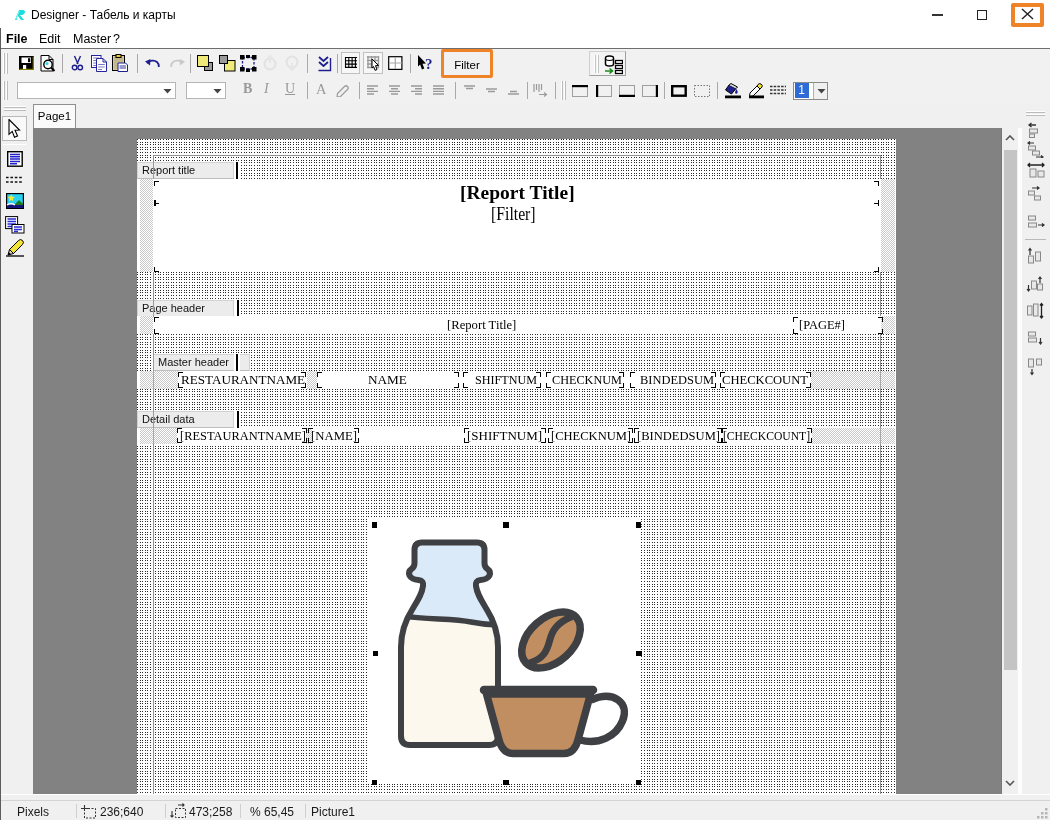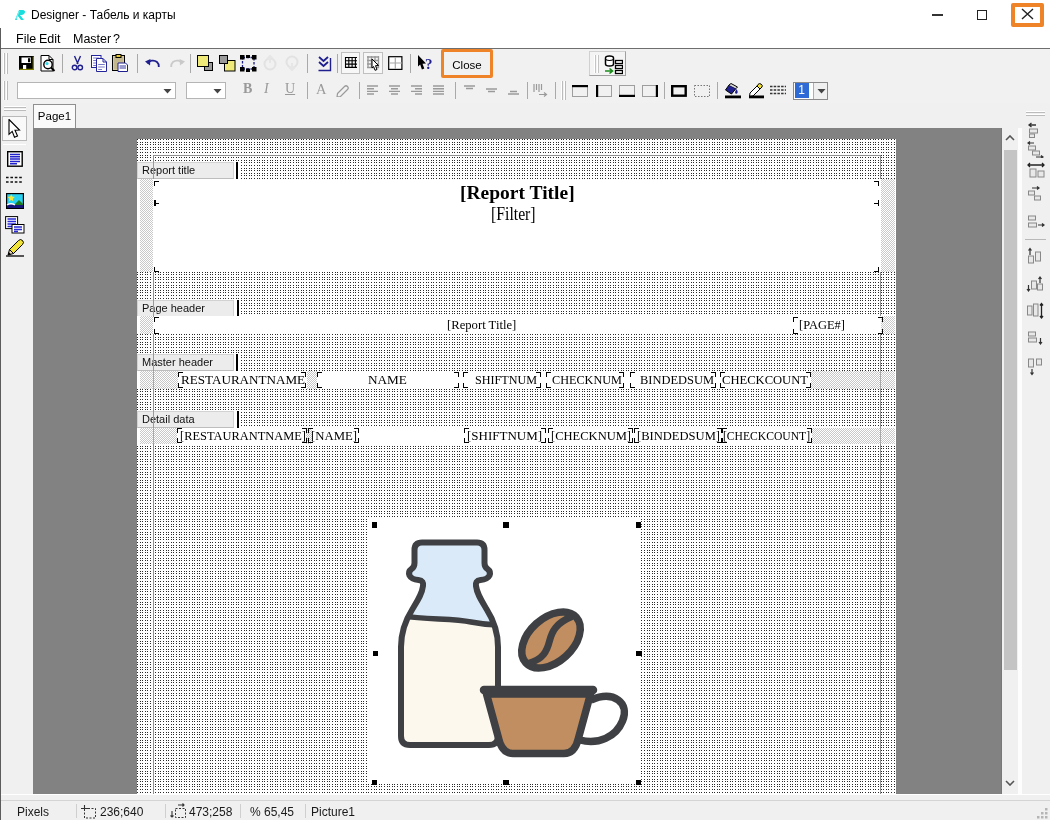--- a/index.html
+++ b/index.html
@@ -30,21 +30,21 @@
   <div class="abs" style="left:31px;top:8px;font-size:12px;color:#000;">Designer - Табель и карты</div>
 
   <div class="abs" style="left:932px;top:14px;width:11px;height:1.5px;background:#333;"></div>
   <div class="abs" style="left:977px;top:10px;width:10px;height:10px;border:1.4px solid #222;"></div>
   <svg class="abs" style="left:1021px;top:8px" width="13" height="12">
       <path d="M1 1 L12 11 M12 1 L1 11" stroke="#222" stroke-width="1.4"></path>
     </svg>
   <div class="abs" style="left:1011px;top:3px;width:33px;height:24px;border:4.5px solid #EF8327;border-radius:2px;"></div>
 
   <div class="abs" style="left:0;top:30px;width:1050px;height:18px;background:#fff;font-size:12.5px;color:#000;">
-    <span class="abs" style="left:16px;top:2px;">File</span>
+    <span class="abs" style="left:6px;top:2px;font-weight:bold;">File</span>
     <span class="abs" style="left:39px;top:2px;">Edit</span>
     <span class="abs" style="left:73px;top:2px;">Master</span>
     <span class="abs" style="left:113px;top:2px;">?</span>
   </div>
   <div class="abs" style="left:0;top:48px;width:1050px;height:1px;background:#6e6e6e;"></div>
 
   <div id="tb1" class="abs" style="left:0;top:49px;width:1050px;height:29px;background:#f1f1f1;">
     <div class="abs" style="left:3px;top:4px;width:1.5px;height:21px;background:#bbb;border-left:1px solid #fff;"></div>
     <div class="abs" style="left:6px;top:4px;width:1.5px;height:21px;background:#bbb;border-left:1px solid #fff;"></div>
 
@@ -151,21 +151,21 @@
       <rect x="0.7" y="0.7" width="13.2" height="12.7" fill="#fff" stroke="#000" stroke-width="1.2"></rect>
       <path d="M7.3 1 V13 M1 7 H14" stroke="#a8a8a8" stroke-width="1.2"></path>
     </svg>
     <div class="sep" style="left:410px;top:5px;height:19px;"></div>
 
     <svg class="abs" style="left:417px;top:6px" width="17" height="17">
       <path d="M1 0 L9 8.5 L5.5 8.7 L7.3 13.5 L4.9 14.4 L3.2 9.6 L1 11.5 Z" fill="#000"></path>
       <text x="8" y="13.5" font-family="Liberation Serif" font-size="15" font-weight="bold" fill="#1f1f8f">?</text>
     </svg>
 
-    <div class="abs" style="left:447px;top:5px;width:40px;height:23px;font-size:11.5px;color:#000;text-align:center;line-height:23px;">Close</div>
+    <div class="abs" style="left:447px;top:5px;width:40px;height:23px;font-size:11.5px;color:#000;text-align:center;line-height:23px;">Filter</div>
     <div class="abs" style="left:441px;top:0;width:52px;height:29px;border:3.2px solid #EF8327;border-radius:2px;"></div>
 
     <div class="abs" style="left:589px;top:2px;width:37px;height:25px;background:#f4f4f4;border:1px solid #d0d0d0;border-right-color:#9f9f9f;border-bottom-color:#9f9f9f;">
       <div class="abs" style="left:4px;top:3px;width:1.5px;height:18px;background:#c4c4c4;border-left:1px solid #fff;"></div>
       <div class="abs" style="left:7px;top:3px;width:1.5px;height:18px;background:#c4c4c4;border-left:1px solid #fff;"></div>
       <svg class="abs" style="left:14px;top:3px" width="19" height="20">
         <path d="M1.5 3 Q1.5 1 5.5 1 Q9.5 1 9.5 3 L9.5 9 Q9.5 11 5.5 11 Q1.5 11 1.5 9 Z" fill="#fff" stroke="#000" stroke-width="1.5"></path>
         <path d="M1.5 4.5 Q5.5 6.5 9.5 4.5" fill="none" stroke="#000" stroke-width="1.2"></path>
         <path d="M1 16 H8 M5.5 13.5 L8.5 16 L5.5 18.5" stroke="#1a8a1a" stroke-width="1.6" fill="none"></path>
         <rect x="11.5" y="5.5" width="7" height="3" fill="#fff" stroke="#000" stroke-width="1.3"></rect>
@@ -404,21 +404,21 @@
     </div>
     <div class="ser" style="left:310px;top:178px;font-size:13.5px;transform:scaleX(0.938);transform-origin:0 0;">[Report Title]</div>
     <div class="ser" style="left:661.5px;top:178px;font-size:13.5px;transform:scaleX(0.924);transform-origin:0 0;">[PAGE#]</div>
     <div class="mk tl" style="left:17px;top:178px;"></div>
     <div class="mk bl" style="left:17px;top:190px;"></div>
     <div class="mk tl" style="left:656px;top:178px;"></div>
     <div class="mk bl" style="left:656px;top:190px;"></div>
     <div class="mk tr" style="left:741px;top:178px;"></div>
     <div class="mk br" style="left:741px;top:190px;"></div>
 
-    <div class="lbl" style="left:0;top:215px;">Master header</div>
+    <div class="lbl" style="left:16px;top:215px;">Master header</div>
     <div class="abs" style="left:97px;top:215px;width:6px;height:17px;background:#fff;"></div>
     <div class="hdl" style="left:99px;top:215px;height:18px;"></div>
     <div class="abs" style="left:0;top:232px;width:759px;height:18px;background:#fff;">
       <div class="dither abs" style="left:2.5px;top:0;width:38px;height:18px;"></div>
       <div class="dither abs" style="left:170px;top:0;width:10px;height:18px;"></div>
       <div class="dither abs" style="left:674px;top:0;width:83.5px;height:18px;"></div>
     </div>
     <div class="ser" style="left:44px;top:233px;font-size:13.5px;transform:scaleX(0.970);transform-origin:0 0;">RESTAURANTNAME</div>
     <div class="ser" style="left:231px;top:233px;font-size:13.5px;transform:scaleX(0.980);transform-origin:0 0;">NAME</div>
     <div class="ser" style="left:338px;top:233px;font-size:13.5px;transform:scaleX(0.899);transform-origin:0 0;">SHIFTNUM</div>

